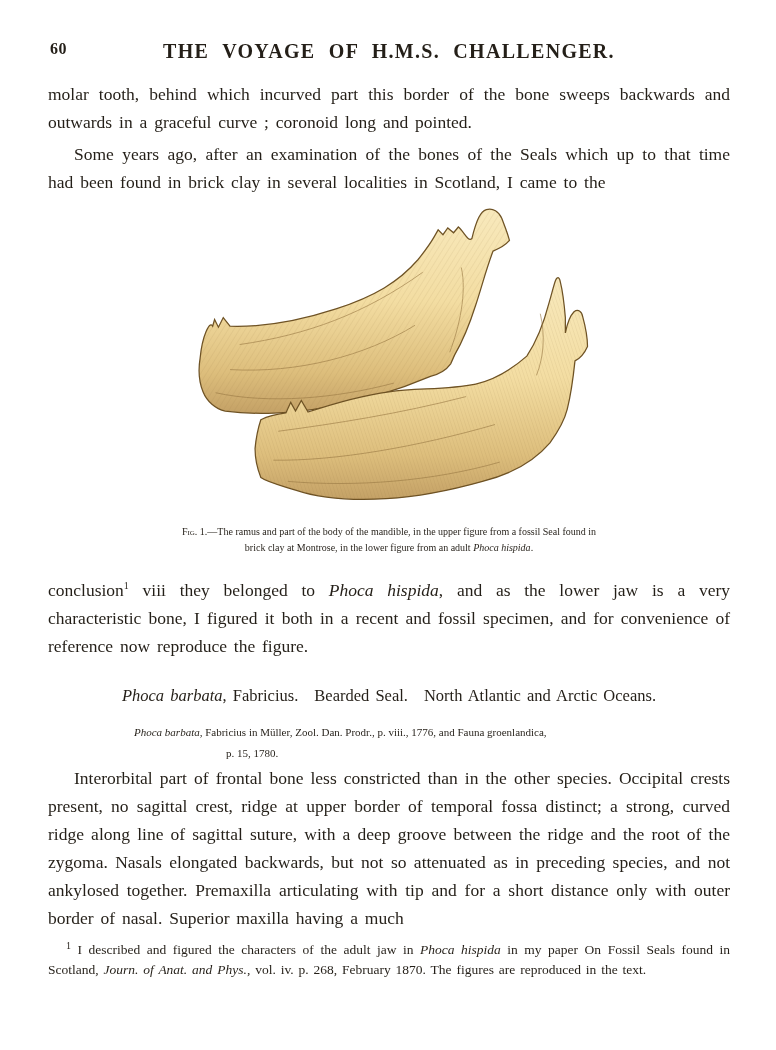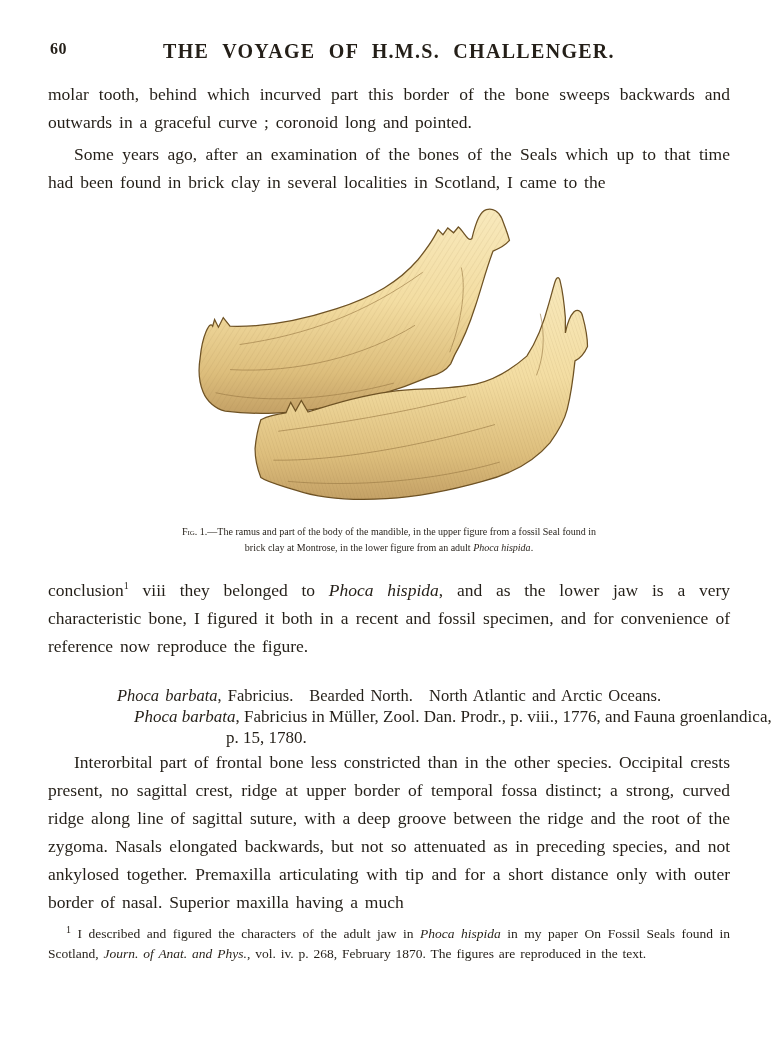--- a/index.html
+++ b/index.html
@@ -40,21 +40,21 @@
     color:#241f18;
   }
   .cap-line { white-space:nowrap; text-align:center; }
   .sc { font-variant:small-caps; }
   p.conclusion { margin-top:20px; }
   .species-heading {
     margin-top:26px; text-align:center;
     font-size:16.5px; word-spacing:2px;
   }
   .gap { display:inline-block; width:16px; }
-  .synonymy { font-size:17px; line-height:21px; }
+  .synonymy { margin-top:16px; font-size:11px; line-height:21px; }
   .syn-line { padding-left:86px; white-space:nowrap; }
   .syn-cont { padding-left:178px; }
   p.body.genus { margin-top:10px; }
   .footnote {
     margin-top:8px;
     font-size:13.5px; line-height:20px;
     text-align:justify; text-indent:18px;
     word-spacing:1.5px;
   }
   sup { font-size:10px; line-height:0; vertical-align:super; }
@@ -197,21 +197,21 @@
     </svg>
 
     <figcaption>
       <div class="cap-line"><span class="sc">Fig. 1.</span><span>—The ramus and part of the body of the mandible, in the upper figure from a fossil Seal found in</span></div>
       <div class="cap-line"><span>brick clay at Montrose, in the lower figure from an adult </span><i>Phoca hispida</i><span>.</span></div>
     </figcaption>
   </figure>
 
   <p class="body conclusion"><span>conclusion</span><sup>1</sup><span> viii they belonged to </span><i>Phoca hispida</i><span>, and as the lower jaw is a very characteristic bone, I figured it both in a recent and fossil specimen, and for convenience of reference now reproduce the figure.</span></p>
 
-  <p class="species-heading"><i>Phoca barbata</i><span>, Fabricius.</span><span class="gap"></span><span>Bearded North.</span><span class="gap"></span><span>North Atlantic and Arctic Oceans.</span></p>
+  <p class="species-heading"><i>Phoca barbata</i><span>, Fabricius.</span><span class="gap"></span><span>Bearded Seal.</span><span class="gap"></span><span>North Atlantic and Arctic Oceans.</span></p>
 
   <div class="synonymy">
     <div class="syn-line"><i>Phoca barbata</i><span>, Fabricius in Müller, Zool. Dan. Prodr., p. viii., 1776, and Fauna groenlandica,</span></div>
     <div class="syn-cont">p. 15, 1780.</div>
   </div>
 
 
   <p class="body indent">Interorbital part of frontal bone less constricted than in the other species.  Occipital crests present, no sagittal crest, ridge at upper border of temporal fossa distinct; a strong, curved ridge along line of sagittal suture, with a deep groove between the ridge and the root of the zygoma.  Nasals elongated backwards, but not so attenuated as in preceding species, and not ankylosed together.  Premaxilla articulating with tip and for a short distance only with outer border of nasal.  Superior maxilla having a much</p>
 
   <p class="footnote"><sup>1</sup><span> I described and figured the characters of the adult jaw in </span><i>Phoca hispida</i><span> in my paper On Fossil Seals found in Scotland, </span><i>Journ. of Anat. and Phys.</i><span>, vol. iv. p. 268, February 1870.  The figures are reproduced in the text.</span></p>

